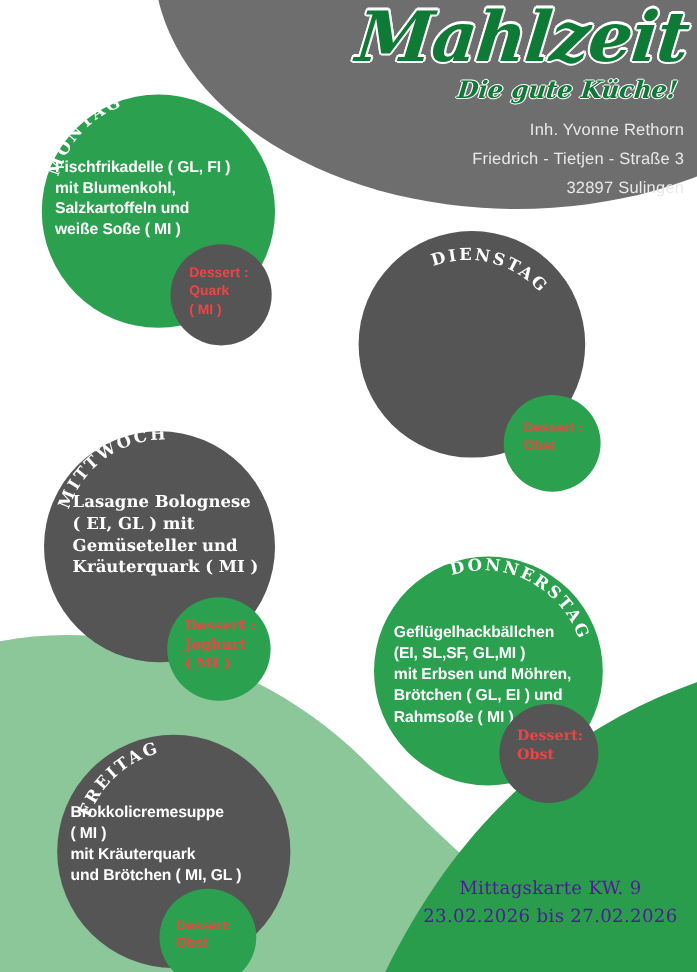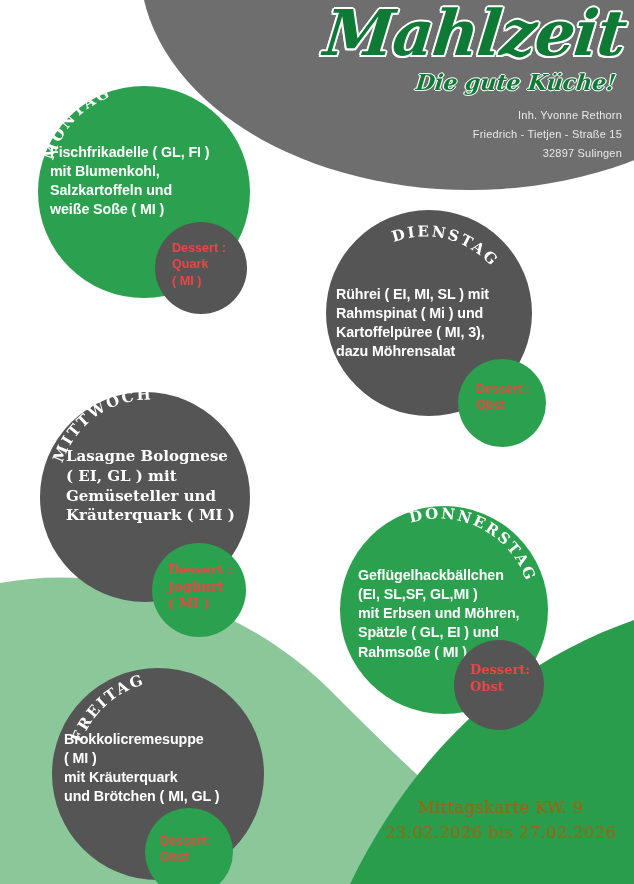--- a/index.html
+++ b/index.html
@@ -66,21 +66,21 @@
       0 1.2px 0 #ffffff, 0 -1.2px 0 #ffffff;
     transform: skewX(-6deg);
     white-space: nowrap;
   }
   .address {
     position: absolute;
     right: 12px;
     top: 106px;
     text-align: right;
     color: #e9e9e9;
-    font-size: 11px;
+    font-size: 15px;
     line-height: 1.72;
     letter-spacing: 0.2px;
     font-family: "Liberation Sans", sans-serif;
   }
   .address div { white-space: nowrap; }
 
   
   .circle {
     position: absolute;
     border-radius: 50%;
@@ -140,21 +140,21 @@
     font-size: 13px;
     line-height: 1.3;
   }
 
   
   .footer {
     position: absolute;
     right: 18px;
     bottom: 38px;
     text-align: center;
-    color: #a16207;
+    color: #4c1d95;
     font-family: "DejaVu Serif", serif;
     font-size: 16.5px;
     line-height: 1.55;
     letter-spacing: 0.3px;
   }
   .footer div { white-space: nowrap; }
 </style>
 </head>
 <body>
 
@@ -169,21 +169,21 @@
     <path d="M634,620 C520,660 420,740 350,884 L634,884 Z" fill="#2a9d4c"></path>
   </svg>
 
   <div class="logo-wrap">
     <div class="logo-main">Mahlzeit</div>
     <div class="logo-sub">Die gute Küche!</div>
   </div>
 
   <div class="address">
     <div>Inh. Yvonne Rethorn</div>
-    <div>Friedrich - Tietjen - Straße 15</div>
+    <div>Friedrich - Tietjen - Straße 3</div>
     <div>32897 Sulingen</div>
   </div>
 
   <div class="circle c-green" style="left:38px; top:86px; width:212px; height:212px;">
     <div class="daylabel">
       <svg viewBox="0 0 212 212">
         <path id="arcMon" d="M 22 135 A 90 90 0 0 1 160 26" fill="none"></path>
         <text><textPath href="#arcMon" startOffset="44%" text-anchor="middle">MONTAG</textPath></text>
       </svg>
     </div>
@@ -199,24 +199,20 @@
 ( MI )</div>
 
   <div class="circle c-gray" style="left:326px; top:210px; width:206px; height:206px;">
     <div class="daylabel">
       <svg viewBox="0 0 206 206">
         <path id="arcDie" d="M 30 60 A 88 88 0 0 1 186 100" fill="none"></path>
         <text><textPath href="#arcDie" startOffset="50%" text-anchor="middle">DIENSTAG</textPath></text>
       </svg>
     </div>
   </div>
-  <div class="menu-text menu-sans" style="left:336px; top:285px; width:210px;">Rührei ( EI, MI, SL ) mit
-Rahmspinat ( Mi ) und
-Kartoffelpüree ( MI, 3),
-dazu Möhrensalat</div>
 
   <div class="circle c-green" style="left:458px; top:359px; width:88px; height:88px;"></div>
   <div class="dessert-text dessert-sans" style="left:476px; top:381px; width:80px;">Dessert :
 Obst</div>
 
   <div class="circle c-gray" style="left:40px; top:392px; width:210px; height:210px;">
     <div class="daylabel">
       <svg viewBox="0 0 210 210">
         <path id="arcMit" d="M 22 122 A 90 90 0 0 1 168 30" fill="none"></path>
         <text><textPath href="#arcMit" startOffset="48%" text-anchor="middle">MITTWOCH</textPath></text>
@@ -237,21 +233,21 @@
     <div class="daylabel">
       <svg viewBox="0 0 208 208">
         <path id="arcDon" d="M 48 28 A 92 92 0 0 1 188 128" fill="none"></path>
         <text><textPath href="#arcDon" startOffset="44%" text-anchor="middle">DONNERSTAG</textPath></text>
       </svg>
     </div>
   </div>
   <div class="menu-text menu-sans" style="left:358px; top:566px; width:200px;">Geflügelhackbällchen
 (EI, SL,SF, GL,MI )
 mit Erbsen und Möhren,
-Spätzle ( GL, EI ) und
+Brötchen ( GL, EI ) und
 Rahmsoße ( MI )</div>
 
   <div class="circle c-gray" style="left:454px; top:640px; width:90px; height:90px;"></div>
   <div class="dessert-text dessert-serif" style="left:470px; top:662px; width:80px;">Dessert:
 Obst</div>
 
   <div class="circle c-gray" style="left:52px; top:668px; width:212px; height:212px;">
     <div class="daylabel">
       <svg viewBox="0 0 212 212">
         <path id="arcFre" d="M 26 124 A 92 92 0 0 1 166 28" fill="none"></path>

